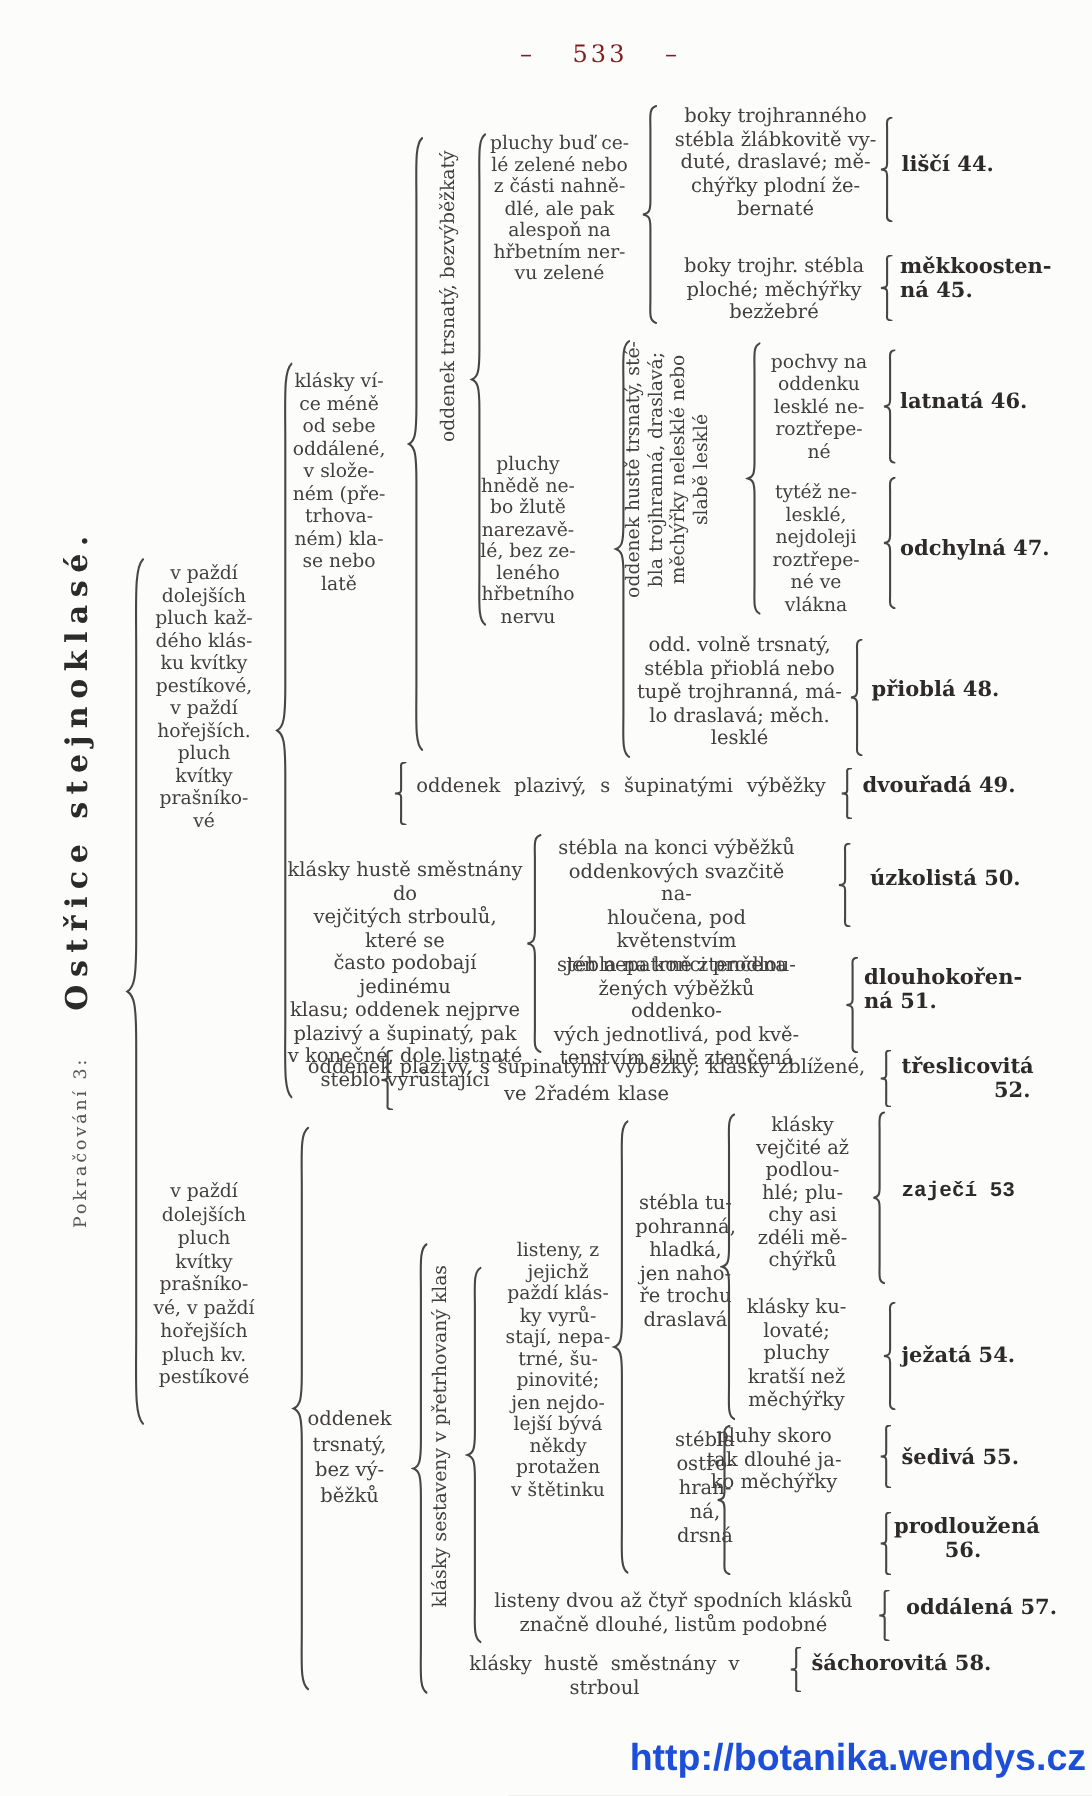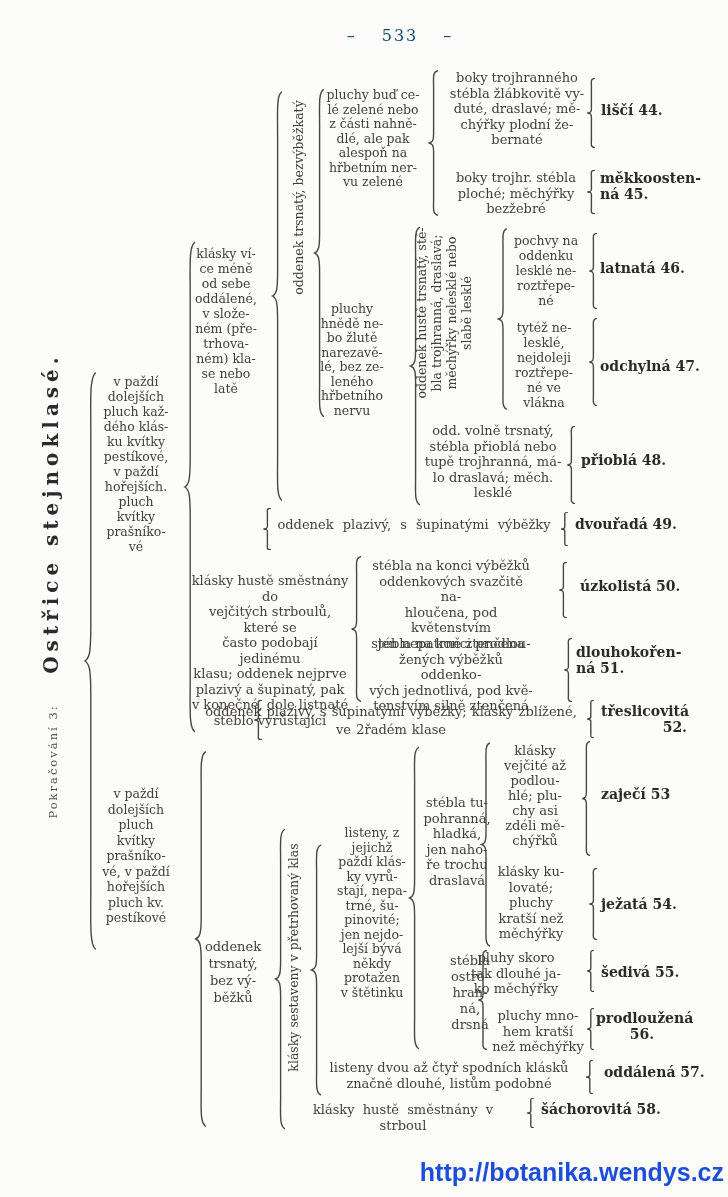--- a/index.html
+++ b/index.html
@@ -5,21 +5,21 @@
   html,body{margin:0;padding:0;background:#e8e8e6;}
   .page{position:relative;width:728px;height:1197px;margin:0 auto;background:#fcfcfb;
         font-family:"DejaVu Serif", serif;color:#403f3d;overflow:hidden;}
   .tb{position:absolute;white-space:pre-line;text-align:center;font-size:13px;line-height:15.5px;}
   .sm{font-size:12.5px;line-height:14.5px;}
   .sp{position:absolute;white-space:pre-line;font-weight:bold;font-size:14px;line-height:16px;color:#2c2b29;text-align:left;}
   .rot{transform:rotate(-90deg);display:flex;align-items:center;justify-content:center;}
   .rot .inner{white-space:pre-line;text-align:center;width:100%;}
   .brace{position:absolute;}
   .brace svg{display:block;width:100%;height:100%;}
-  .pageno{position:absolute;text-align:center;font-size:16px;color:#0c4a6e;word-spacing:18px;letter-spacing:2px;}
+  .pageno{position:absolute;text-align:center;font-size:16px;color:#7f1d1d;word-spacing:18px;letter-spacing:2px;}
   .vtitle{position:absolute;transform:rotate(-90deg);text-align:center;font-weight:bold;
           font-size:20px;letter-spacing:5px;color:#2b2b2b;}
   .vprefix{position:absolute;transform:rotate(-90deg);text-align:center;font-size:11.5px;
           letter-spacing:2px;color:#55534f;}
   .watermark{position:absolute;right:4px;top:1158px;font-family:"Liberation Sans", sans-serif;
           font-weight:bold;font-size:25px;color:#1d4ed8;}
 </style>
 </head>
 <body>
 
@@ -165,40 +165,37 @@
 kratší než
 měchýřky</div>
   <div class="tb" style="left:428px;top:953px;width:52px;line-height:16px;margin-left:16px;">stébla
 ostro-
 hran-
 ná,
 drsná</div>
   <div class="tb" style="left:468px;top:950px;width:96px;">pluhy skoro
 tak dlouhé ja-
 ko měchýřky</div>
-  <div class="tb" style="left:490px;top:1008px;width:96px;">pluchy mno-
-hem kratší
-než měchýřky</div>
   <div class="tb" style="left:326px;top:1060px;width:246px;line-height:16px;">listeny dvou až čtyř spodních klásků
 značně dlouhé, listům podobné</div>
   <div class="tb" style="left:286px;top:1102px;width:234px;word-spacing:4px;">klásky hustě směstnány v strboul</div>
 
   <div class="sp" style="left:601px;top:102px;">liščí 44.</div>
   <div class="sp" style="left:600px;top:170px;">měkkoosten-
 ná 45.</div>
   <div class="sp" style="left:600px;top:260px;">latnatá 46.</div>
   <div class="sp" style="left:600px;top:358px;">odchylná 47.</div>
   <div class="sp" style="left:581px;top:452px;">přioblá 48.</div>
   <div class="sp" style="left:575px;top:516px;">dvouřadá 49.</div>
   <div class="sp" style="left:580px;top:578px;">úzkolistá 50.</div>
   <div class="sp" style="left:576px;top:644px;">dlouhokořen-
 ná 51.</div>
   <div class="sp" style="left:601px;top:703px;width:86px;text-align:right;">třeslicovitá
 52.</div>
-  <div class="sp" style="left:601px;top:786px;">zaječí 53</div>
+  <div class="sp" style="left:601px;top:786px;font-family:Liberation Mono, monospace;">zaječí 53</div>
   <div class="sp" style="left:601px;top:896px;">ježatá 54.</div>
   <div class="sp" style="left:601px;top:964px;text-align:right;">šedivá 55.</div>
   <div class="sp" style="left:596px;top:1010px;width:92px;text-align:center;">prodloužená
 56.</div>
   <div class="sp" style="left:604px;top:1064px;">oddálená 57.</div>
   <div class="sp" style="left:541px;top:1101px;">šáchorovitá 58.</div>
 
   <div class="brace" style="left:83px;top:370px;width:13px;height:582px;">
       <svg viewBox="0 0 10 100" preserveAspectRatio="none">
         <path d="M9.5,0.5 C5,1.5 6,5 6,11 L6,44 C6,48.5 5,49.5 1.5,50 C5,50.5 6,51.5 6,56 L6,89 C6,95 5,98.5 9.5,99.5" fill="none" stroke="#474644" stroke-width="1.4" vector-effect="non-scaling-stroke" stroke-linecap="round"></path>

